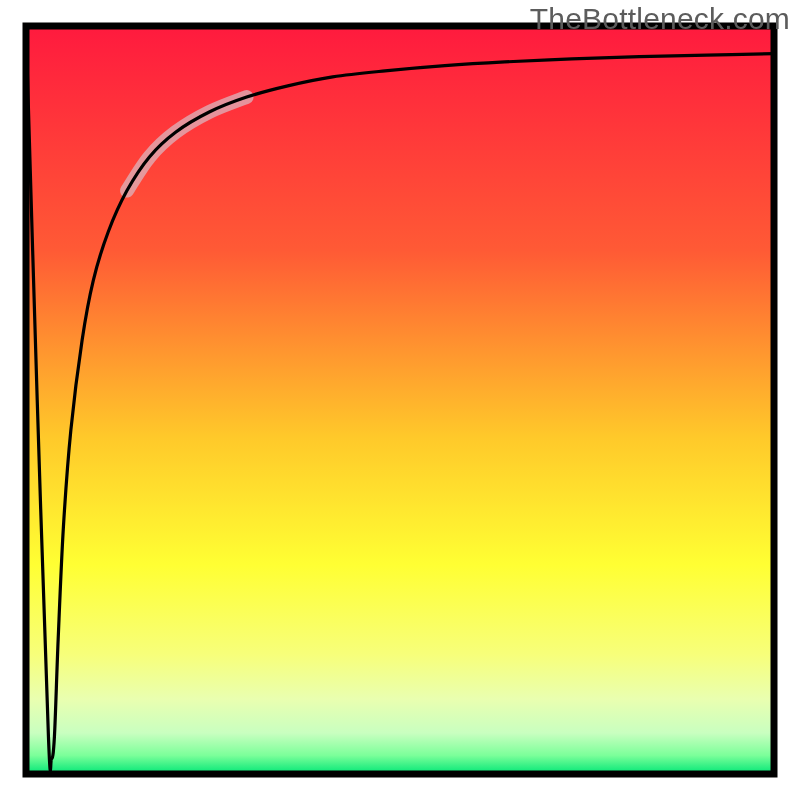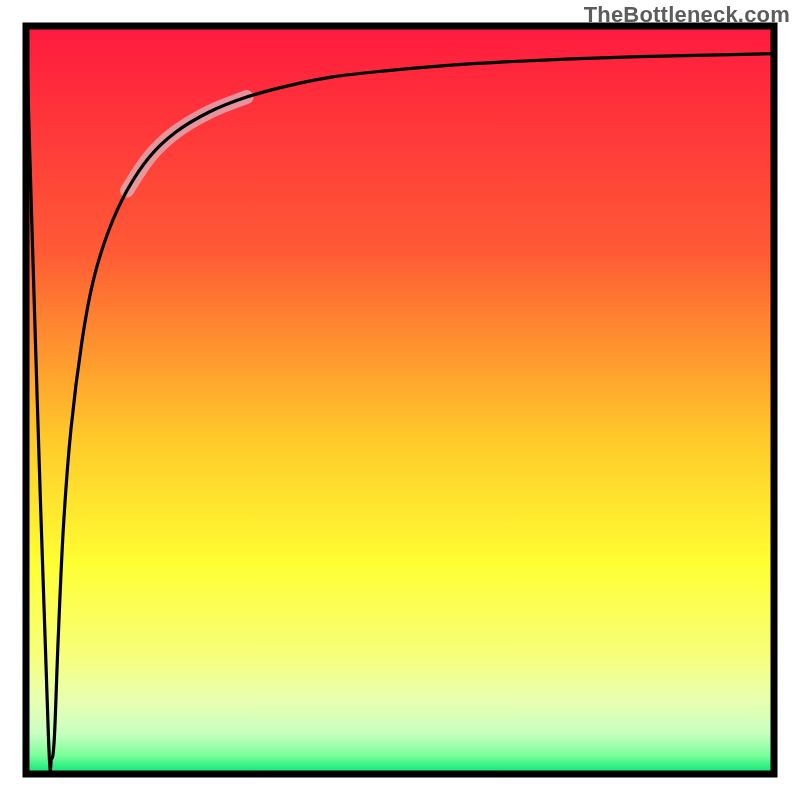--- a/index.html
+++ b/index.html
@@ -13,22 +13,22 @@
   .container {
     position: relative;
     width: 800px;
     height: 800px;
   }
   .watermark {
     position: absolute;
     top: 2px;
     right: 10px;
     color: #5c5c5c;
-    font-size: 22px;
-    font-weight: 700;
+    font-size: 30px;
+    font-weight: 400;
     letter-spacing: 0.2px;
     z-index: 5;
   }
   svg.plot {
     position: absolute;
     left: 0;
     top: 0;
   }
 </style>
 </head>

